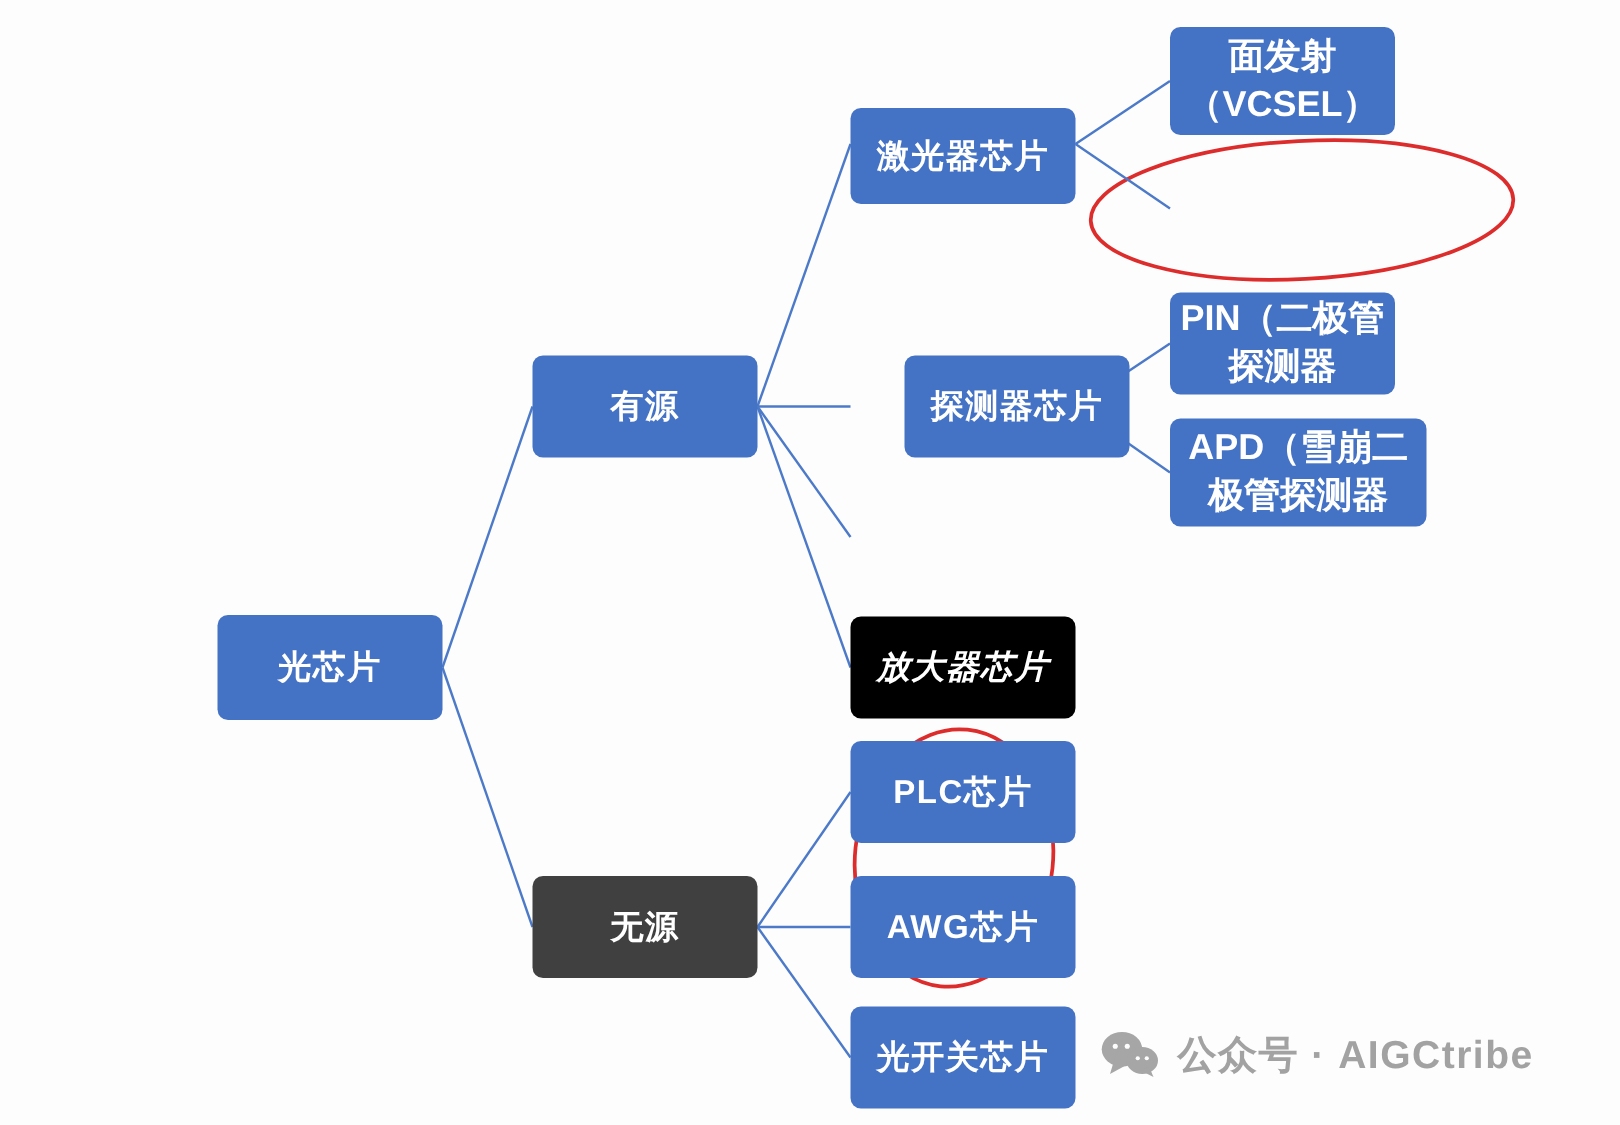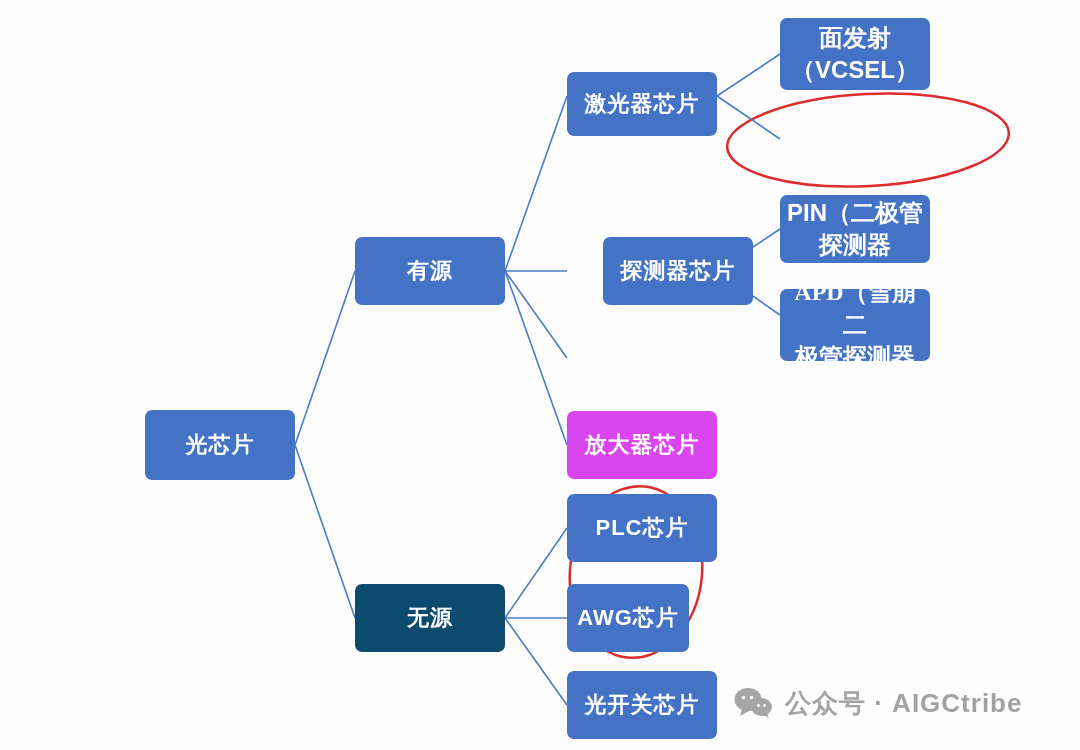--- a/index.html
+++ b/index.html
@@ -47,26 +47,26 @@
   }
   
   .n-root          { left: 145px; top: 410px; width: 150px; height: 70px; }
   .n-active        { left: 355px; top: 237px; width: 150px; height: 68px; }
   .n-passive       { left: 355px; top: 584px; width: 150px; height: 68px; }
   .n-laser         { left: 567px; top:  62px; width: 150px; height: 64px; margin-top: 10px; }
   .n-detector      { left: 567px; top: 237px; width: 150px; height: 68px; margin-left: 36px; }
   .n-modulator     { left: 567px; top: 324px; width: 150px; height: 68px; }
   .n-amplifier     { left: 567px; top: 411px; width: 150px; height: 68px; }
   .n-plc           { left: 567px; top: 494px; width: 150px; height: 68px; text-align: center; }
-  .n-awg           { left: 567px; top: 584px; width: 122px; height: 68px; }
+  .n-awg           { left: 567px; top: 584px; width: 150px; height: 68px; }
   .n-optical_switch{ left: 567px; top: 671px; width: 150px; height: 68px; }
   .n-vcsel         { left: 780px; top:  18px; width: 150px; height: 72px; }
   .n-edge_emit     { left: 780px; top: 101px; width: 150px; height: 76px; }
   .n-pin           { left: 780px; top: 195px; width: 150px; height: 68px; }
-  .n-apd           { left: 780px; top: 289px; width: 150px; height: 72px; font-family: Liberation Serif, serif; }
+  .n-apd           { left: 780px; top: 279px; width: 171px; height: 72px; }
 
   .watermark {
     position: absolute;
     left: 733px;
     top: 686px;
     display: flex;
     align-items: center;
     gap: 12px;
     color: #A2A2A2;
   }
@@ -96,24 +96,24 @@
       <line x1="505" y1="618" x2="567" y2="618" stroke="#4C7AC8" stroke-width="1.6"></line>
       <line x1="505" y1="618" x2="567" y2="705" stroke="#4C7AC8" stroke-width="1.6"></line>
       <line x1="717" y1="96" x2="780" y2="54" stroke="#4C7AC8" stroke-width="1.6"></line>
       <line x1="717" y1="96" x2="780" y2="139" stroke="#4C7AC8" stroke-width="1.6"></line>
       <line x1="717" y1="271" x2="780" y2="229" stroke="#4C7AC8" stroke-width="1.6"></line>
       <line x1="717" y1="271" x2="780" y2="315" stroke="#4C7AC8" stroke-width="1.6"></line>
     </svg>
 
   <div class="node n-root" style="background: rgb(68, 114, 196); color: rgb(255, 255, 255);">光芯片</div>
   <div class="node n-active" style="background: rgb(68, 114, 196); color: #ffffff;">有源</div>
-  <div class="node n-passive" style="background: #0c4a6e; color: rgb(255, 255, 255);">无源</div>
+  <div class="node n-passive" style="background: #404040; color: rgb(255, 255, 255);">无源</div>
   <div class="node n-laser" style="background: rgb(68, 114, 196); color: rgb(255, 255, 255);">激光器芯片</div>
   <div class="node n-detector" style="background: rgb(68, 114, 196); color: rgb(255, 255, 255);">探测器芯片</div>
-  <div class="node n-amplifier" style="background: #d946ef; color: rgb(255, 255, 255);">放大器芯片</div>
+  <div class="node n-amplifier" style="background: #000000; color: rgb(255, 255, 255); font-style: italic;">放大器芯片</div>
   <div class="node n-plc" style="background: rgb(68, 114, 196); color: rgb(255, 255, 255);">PLC芯片</div>
   <div class="node n-awg" style="background: rgb(68, 114, 196); color: rgb(255, 255, 255);">AWG芯片</div>
   <div class="node n-optical_switch" style="background: rgb(68, 114, 196); color: rgb(255, 255, 255);">光开关芯片</div>
   <div class="node n-vcsel small" style="background: rgb(68, 114, 196); color: rgb(255, 255, 255);">面发射
 （VCSEL）</div>
   <div class="node n-pin small" style="background: rgb(68, 114, 196); color: rgb(255, 255, 255);">PIN（二极管
 探测器</div>
   <div class="node n-apd small" style="background: rgb(68, 114, 196); color: rgb(255, 255, 255);">APD（雪崩二
 极管探测器</div>
 

